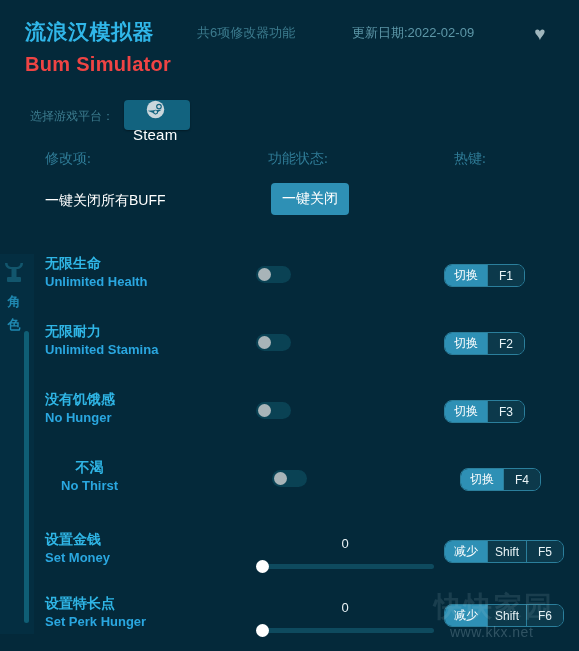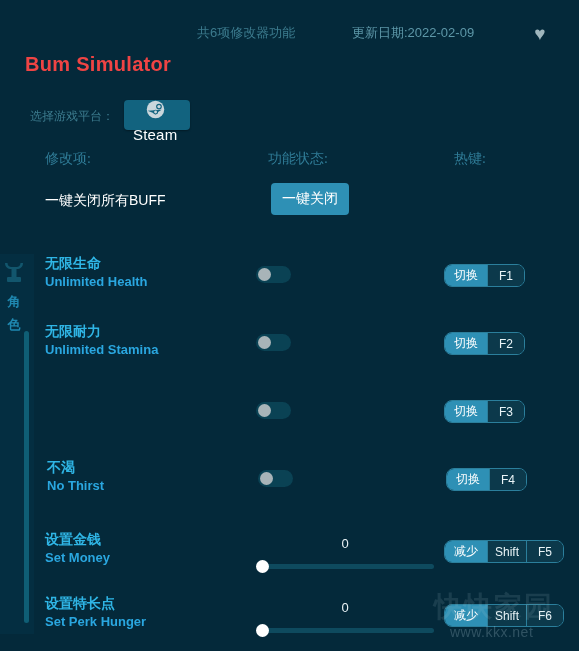--- a/index.html
+++ b/index.html
@@ -328,20 +328,21 @@
     letter-spacing: .5px;
     white-space: nowrap;
   }
 </style>
 </head>
 <body>
 
 <div class="topstrip"></div>
 
 <div class="header">
+  <div class="title-cn">流浪汉模拟器</div>
   <div class="title-en">Bum Simulator</div>
   <div class="hdr-count">共6项修改器功能</div>
   <div class="hdr-date">更新日期:2022-02-09</div>
   <div class="fav-heart">♥</div>
 </div>
 
 <div class="platform-row">
   <div class="platform-label">选择游戏平台：</div>
   <div class="steam-btn">
     <span class="steam-icon">
@@ -402,29 +403,33 @@
       </div>
       <div class="toggle">
         <div class="knob"></div>
       </div>
       <div class="hotkeys hk-toggle">
         <div class="hk-action">切换</div>
         <div class="hk-key">F2</div>
       </div>
     </div>
     <div class="row" style="position: absolute; left: 0px; top: 136px; width: 579px;">
+      <div class="row-names">
+        <div class="name-cn">没有饥饿感</div>
+        <div class="name-en">No Hunger</div>
+      </div>
       <div class="toggle">
         <div class="knob"></div>
       </div>
       <div class="hotkeys hk-toggle">
         <div class="hk-action">切换</div>
         <div class="hk-key">F3</div>
       </div>
     </div>
-    <div class="row" style="position: absolute; left: 2px; top: 204px; width: 498px;">
+    <div class="row" style="position: absolute; left: 16px; top: 204px; width: 498px; text-align: center;">
       <div class="row-names">
         <div class="name-cn">不渴</div>
         <div class="name-en">No Thirst</div>
       </div>
       <div class="toggle">
         <div class="knob"></div>
       </div>
       <div class="hotkeys hk-toggle">
         <div class="hk-action">切换</div>
         <div class="hk-key">F4</div>

